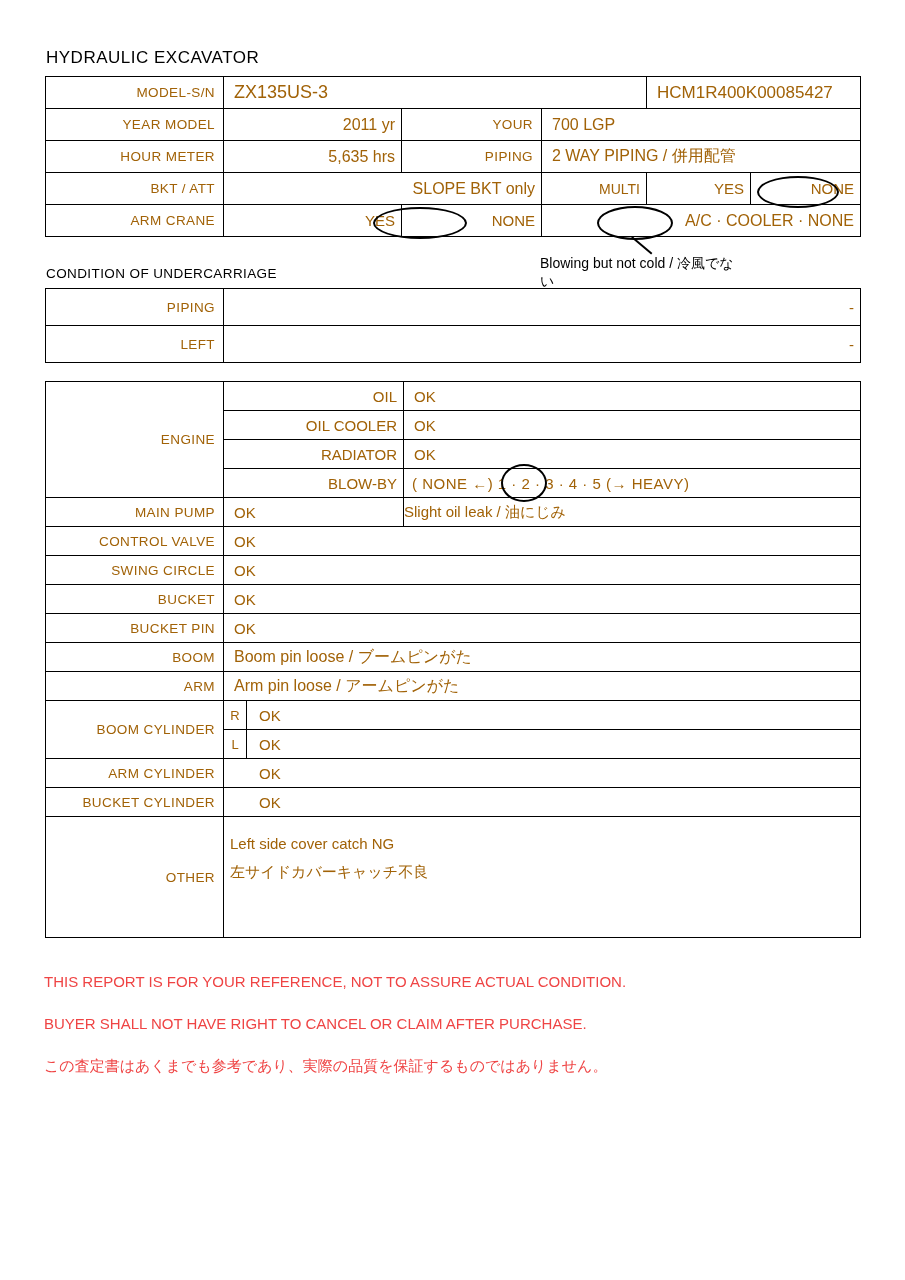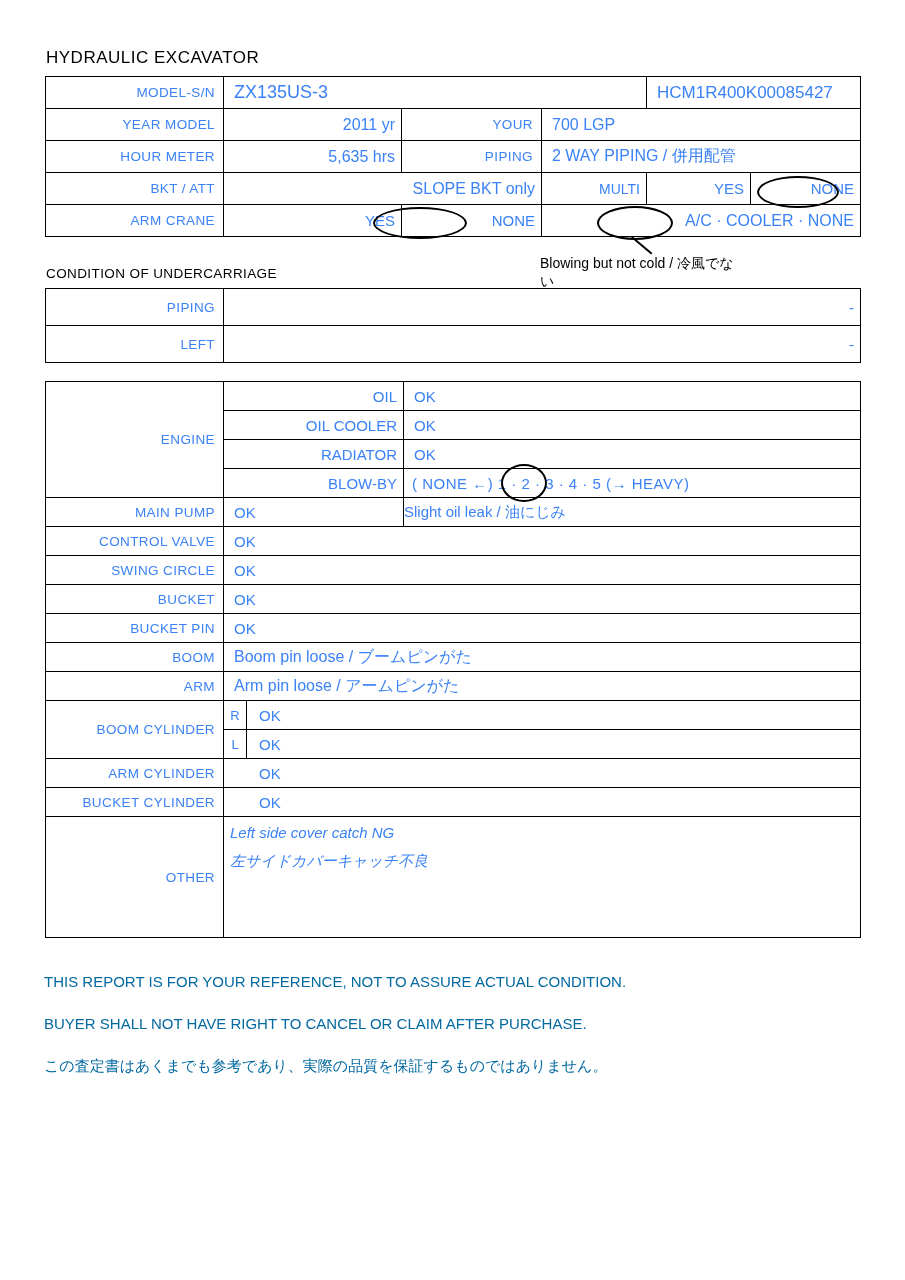--- a/index.html
+++ b/index.html
@@ -31,21 +31,21 @@
   }
   table {
     border-collapse: collapse;
     table-layout: fixed;
   }
   td {
     border: 1px solid #000;
     font-size: 15px;
     padding: 0 6px;
     vertical-align: middle;
-    color: #3b82f6;
+    color: #a16207;
   }
   .lbl {
     text-align: right;
     font-size: 13.5px;
     letter-spacing: 0.4px;
     padding-right: 8px;
   }
   .val {
     text-align: left;
     font-size: 16px;
@@ -105,21 +105,21 @@
     position: absolute;
     border: 2px solid #000;
     border-radius: 50%;
     pointer-events: none;
   }
 
   .disclaimer {
     position: absolute;
     left: 44px;
     top: 950px;
-    color: #0369a1;
+    color: #ef4444;
     font-size: 15px;
     line-height: 21px;
     white-space: pre-line;
   }
   .disclaimer div { white-space: nowrap; }
   .jp { font-size: 15px; }
   .sub-cell {
     padding: 0;
     position: relative;
   }
@@ -143,24 +143,23 @@
     font-size: 15px;
   }
   .blowby {
     font-size: 15px;
     letter-spacing: 0.5px;
     padding-left: 8px;
     white-space: nowrap;
   }
   .other-cell {
     vertical-align: top;
-    padding-top: 2px;
+    padding-top: 13px;
     line-height: 28px;
     font-size: 16px;
-    font-style: italic;
   }
 </style>
 </head>
 <body>
 
 <div class="page">
 
   <div class="title">HYDRAULIC EXCAVATOR</div>
 
   <table id="header-table">

